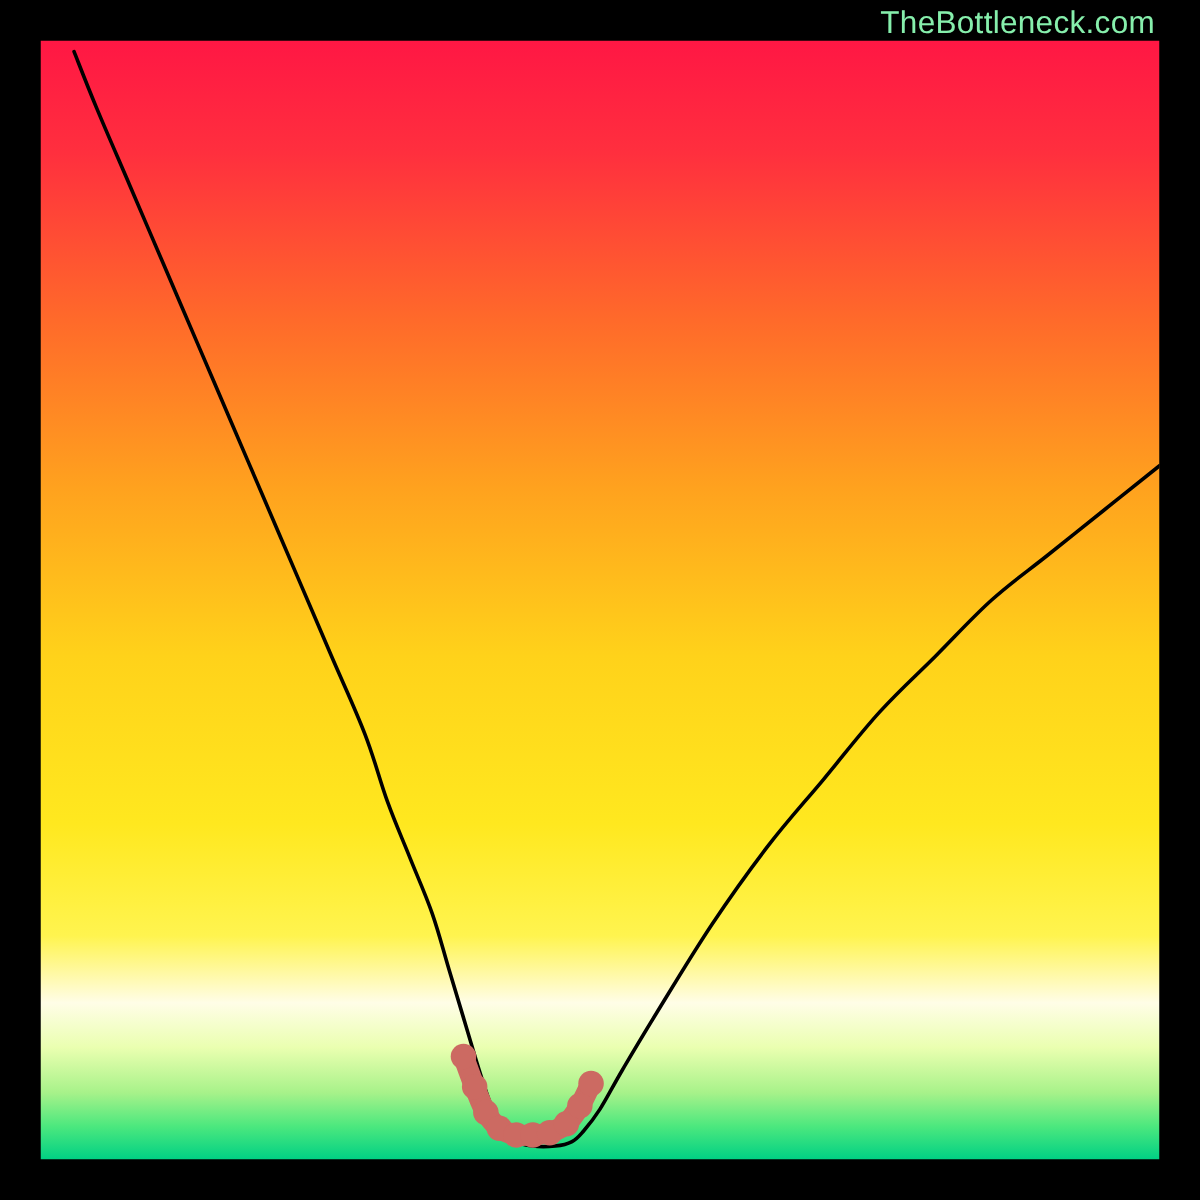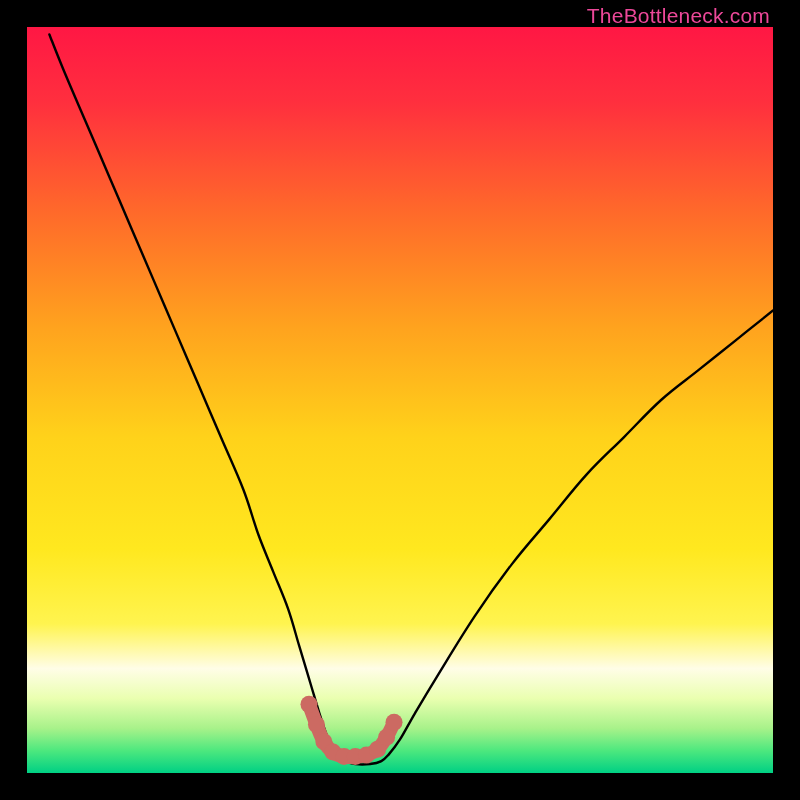--- a/index.html
+++ b/index.html
@@ -23,21 +23,21 @@
     position: absolute;
     left: 0;
     top: 0;
     width: 746px;
     height: 746px;
   }
   .watermark {
     position: absolute;
     top: 4px;
     right: 30px;
-    color: #ec4899;
+    color: #86efac;
     font-size: 21px;
     font-weight: 500;
     letter-spacing: 0.2px;
   }
 </style>
 </head>
 <body>
 
 <div class="watermark">TheBottleneck.com</div>
 

